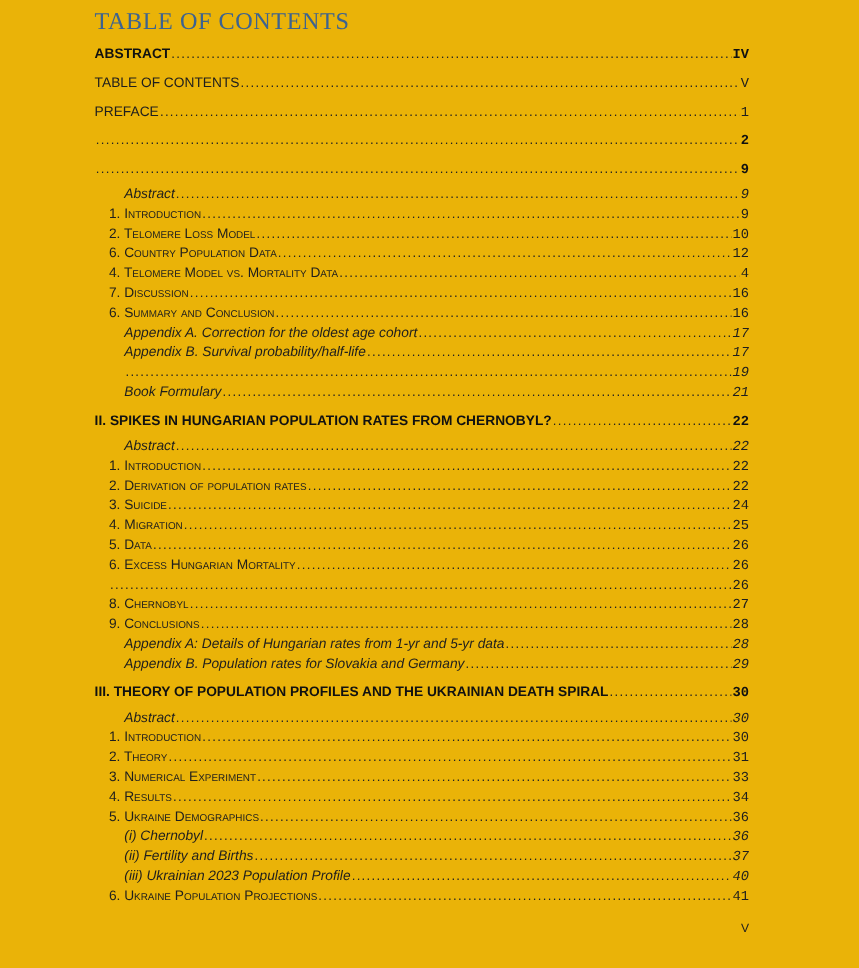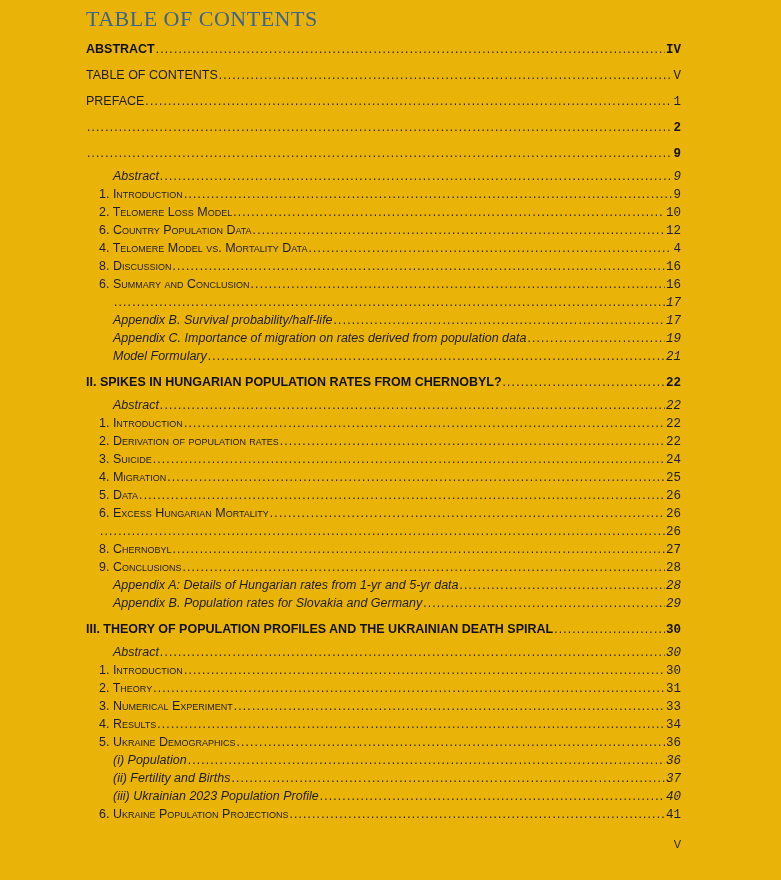--- a/index.html
+++ b/index.html
@@ -118,45 +118,45 @@
           <span class="label">6. Country Population Data</span>
           <span class="leader">............................................................................................................................................................................................................................................................................................................</span>
           <span class="pagenum">12</span>
         </div>
         <div class="row sub">
           <span class="label">4. Telomere Model vs. Mortality Data</span>
           <span class="leader">............................................................................................................................................................................................................................................................................................................</span>
           <span class="pagenum">4</span>
         </div>
         <div class="row sub">
-          <span class="label">8. Discussion</span>
+          <span class="label">7. Discussion</span>
           <span class="leader">............................................................................................................................................................................................................................................................................................................</span>
           <span class="pagenum">16</span>
         </div>
         <div class="row sub">
           <span class="label">6. Summary and Conclusion</span>
           <span class="leader">............................................................................................................................................................................................................................................................................................................</span>
           <span class="pagenum">16</span>
         </div>
         <div class="row detail">
+          <span class="label">Appendix A. Correction for the oldest age cohort</span>
           <span class="leader">............................................................................................................................................................................................................................................................................................................</span>
           <span class="pagenum">17</span>
         </div>
         <div class="row detail">
           <span class="label">Appendix B. Survival probability/half-life</span>
           <span class="leader">............................................................................................................................................................................................................................................................................................................</span>
           <span class="pagenum">17</span>
         </div>
         <div class="row detail">
-          <span class="label">Appendix C. Importance of migration on rates derived from population data</span>
           <span class="leader">............................................................................................................................................................................................................................................................................................................</span>
           <span class="pagenum">19</span>
         </div>
         <div class="row detail">
-          <span class="label">Model Formulary</span>
+          <span class="label">Book Formulary</span>
           <span class="leader">............................................................................................................................................................................................................................................................................................................</span>
           <span class="pagenum">21</span>
         </div>
         <div class="row section bold">
           <span class="label">II. SPIKES IN HUNGARIAN POPULATION RATES FROM CHERNOBYL?</span>
           <span class="leader">............................................................................................................................................................................................................................................................................................................</span>
           <span class="pagenum">22</span>
         </div>
         <div class="row detail">
           <span class="label">Abstract</span>
@@ -246,21 +246,21 @@
           <span class="label">4. Results</span>
           <span class="leader">............................................................................................................................................................................................................................................................................................................</span>
           <span class="pagenum">34</span>
         </div>
         <div class="row sub">
           <span class="label">5. Ukraine Demographics</span>
           <span class="leader">............................................................................................................................................................................................................................................................................................................</span>
           <span class="pagenum">36</span>
         </div>
         <div class="row detail">
-          <span class="label">(i) Population</span>
+          <span class="label">(i) Chernobyl</span>
           <span class="leader">............................................................................................................................................................................................................................................................................................................</span>
           <span class="pagenum">36</span>
         </div>
         <div class="row detail">
           <span class="label">(ii) Fertility and Births</span>
           <span class="leader">............................................................................................................................................................................................................................................................................................................</span>
           <span class="pagenum">37</span>
         </div>
         <div class="row detail">
           <span class="label">(iii) Ukrainian 2023 Population Profile</span>

